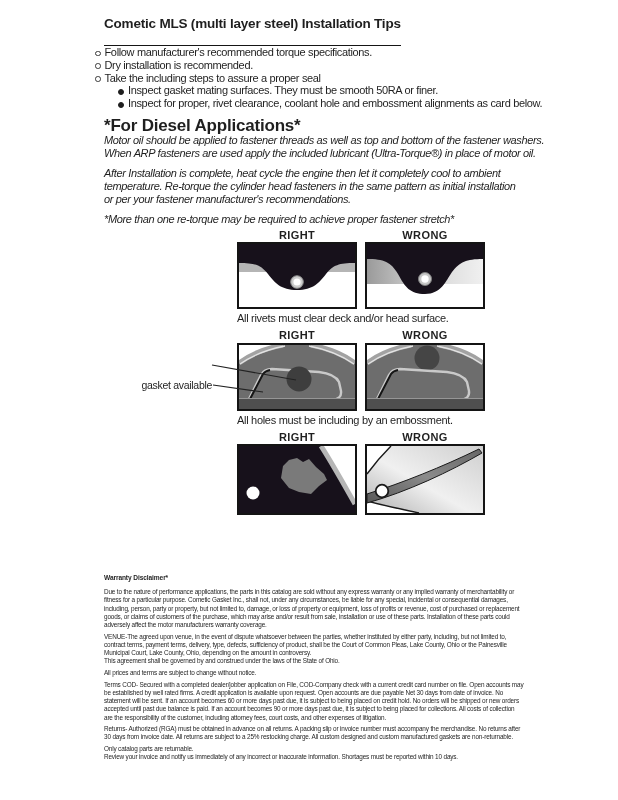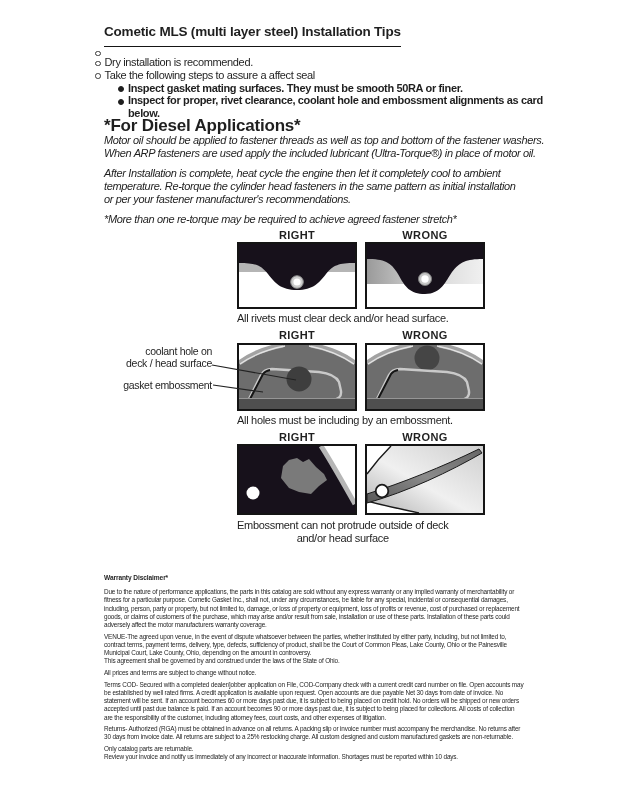--- a/index.html
+++ b/index.html
@@ -1,24 +1,24 @@
 <!DOCTYPE html>
 <html><head>
 <meta charset="utf-8">
 <style>
   html,body{margin:0;padding:0;background:#e8e8e8;}
   .page{position:relative;width:618px;height:800px;background:#ffffff;
         font-family:"Liberation Sans",sans-serif;color:#1f1f1f;overflow:hidden;margin:0 auto;}
   .abs{position:absolute;}
-  .title{left:104px;top:24px;font-size:13.5px;font-weight:bold;letter-spacing:-0.2px;
-         border-bottom:1.4px solid #151515;padding-bottom:7px;}
+  .title{left:104px;top:16px;font-size:13.5px;font-weight:bold;letter-spacing:-0.2px;
+         border-bottom:1.4px solid #151515;padding-bottom:14px;}
   .tips{left:95px;top:46px;font-size:11px;letter-spacing:-0.35px;line-height:12.8px;width:470px;}
   .bullet{display:flex;align-items:flex-start;}
   .bmark{width:3.5px;height:3.5px;border:1px solid #3a3a3a;border-radius:50%;margin:4.5px 4px 0 0;flex:none;}
-  .bullet.sub{margin-left:23px;font-weight:bold;}
+  .bullet.sub{margin-left:23px;}
   .bullet.sub .bmark{background:#1f1f1f;border-color:#1f1f1f;width:4px;height:4px;}
   .diesel-h{left:104px;top:116px;font-size:17px;font-weight:bold;letter-spacing:-0.2px;}
   .body-text{font-size:11px;letter-spacing:-0.35px;line-height:12.8px;white-space:pre-line;font-style:italic;}
   .p1{left:104px;top:134px;width:470px;}
   .p2{left:104px;top:167px;width:470px;}
   .note{left:104px;top:213px;width:470px;}
   .dg-label{width:120px;text-align:center;font-size:11px;font-weight:bold;letter-spacing:0.4px;}
   .panel{width:120px;border:2px solid #141414;box-sizing:border-box;background:#fff;overflow:hidden;}
   .panel svg{display:block;}
   .h67{height:67px;} .h68{height:68px;} .h71{height:71px;}
@@ -54,46 +54,47 @@
           <stop offset="1" stop-color="#666666"></stop>
       </linearGradient>
     </defs>
   </svg>
 
   <div class="abs title">Cometic MLS (multi layer steel) Installation Tips</div>
 
   <div class="abs tips">
     <div class="bullet">
       <span class="bmark"></span>
+      <span>Follow manufacturer's recommended torque specifications.</span>
     </div>
     <div class="bullet">
       <span class="bmark"></span>
       <span>Dry installation is recommended.</span>
     </div>
     <div class="bullet">
       <span class="bmark"></span>
-      <span>Take the following steps to assure a affect seal</span>
+      <span>Take the including steps to assure a proper seal</span>
     </div>
     <div class="bullet sub">
       <span class="bmark"></span>
       <span>Inspect gasket mating surfaces. They must be smooth 50RA or finer.</span>
     </div>
     <div class="bullet sub">
       <span class="bmark"></span>
       <span>Inspect for proper, rivet clearance, coolant hole and embossment alignments as card below.</span>
     </div>
   </div>
 
   <div class="abs diesel-h">*For Diesel Applications*</div>
   <div class="abs body-text p1">Motor oil should be applied to fastener threads as well as top and bottom of the fastener washers.
 When ARP fasteners are used apply the included lubricant (Ultra-Torque®) in place of motor oil.</div>
   <div class="abs body-text p2">After Installation is complete, heat cycle the engine then let it completely cool to ambient
 temperature. Re-torque the cylinder head fasteners in the same pattern as initial installation
 or per your fastener manufacturer's recommendations.</div>
-  <div class="abs body-text note">*More than one re-torque may be required to achieve agreed fastener stretch*</div>
+  <div class="abs body-text note">*More than one re-torque may be required to achieve proper fastener stretch*</div>
 
   <div class="abs dg-label" style="left:237px;top:229px">RIGHT</div>
   <div class="abs dg-label" style="left:365px;top:229px">WRONG</div>
 
   <div class="abs panel h67" style="left:237px;top:242px">
     <svg width="116" height="63" viewBox="0 0 116 63">
       <rect x="0" y="0" width="116" height="63" fill="#ffffff"></rect>
       <rect x="0" y="19" width="116" height="9" fill="#b5b5b5"></rect>
       <path d="M0,0 H116 V19 C100,19 94,21 87,30 C80,39 74,46 58,46 C42,46 36,39 29,30 C22,21 16,19 0,19 Z" fill="#17111b"></path>
       <circle cx="58" cy="38" r="6.3" fill="#cdcdcd" stroke="#8a8a8a" stroke-width="1"></circle>
@@ -110,23 +111,21 @@
       <circle cx="58" cy="35" r="6.5" fill="#c6c6c6" stroke="#7d7d7d" stroke-width="1"></circle>
       <circle cx="58" cy="35" r="3.7" fill="#ffffff"></circle>
     </svg>
   </div>
 
   <div class="abs caption" style="left:237px;top:312px">All rivets must clear deck and/or head surface.</div>
 
   <div class="abs dg-label" style="left:237px;top:329px">RIGHT</div>
   <div class="abs dg-label" style="left:365px;top:329px">WRONG</div>
 
-  <div class="abs side-label" style="top:345px">coolant hole on
-deck / head surface</div>
-  <div class="abs side-label" style="top:379px">gasket embossment</div>
+  <div class="abs side-label" style="top:379px">gasket available</div>
 
   <div class="abs panel h68" style="left:237px;top:343px">
     <svg width="116" height="64" viewBox="0 0 116 64">
       <rect x="0" y="0" width="116" height="64" fill="#6d6d6d"></rect>
       <path d="M0,0 L44,0 C28,3 12,9 0,18 Z" fill="#ffffff"></path>
       <path d="M44,0 C28,3 12,9 0,18" fill="none" stroke="#a2a2a2" stroke-width="5"></path>
       <path d="M46,1 C30,4 14,10 1,19" fill="none" stroke="#e3e3e3" stroke-width="1.3"></path>
       <path d="M72,0 L116,0 L116,18 C104,9 88,3 72,0 Z" fill="#ffffff"></path>
       <path d="M72,0 C88,3 104,9 116,18" fill="none" stroke="#a2a2a2" stroke-width="5"></path>
       <path d="M70,1 C86,4 102,10 115,19" fill="none" stroke="#e3e3e3" stroke-width="1.3"></path>
@@ -179,22 +178,20 @@
     <svg width="116" height="67" viewBox="0 0 116 67">
       <rect x="0" y="0" width="116" height="67" fill="#ffffff"></rect>
       <path d="M24,0 L116,0 L116,67 L52,67 C34,63 14,59 0,55 L0,28 C8,17 16,8 24,0 Z" fill="url(#gBand)"></path>
       <path d="M24,0 C16,8 8,17 0,28" fill="none" stroke="#1a1a1a" stroke-width="1.4"></path>
       <path d="M0,55 C14,59 34,63 52,67" fill="none" stroke="#1a1a1a" stroke-width="1.4"></path>
       <path d="M112,3 C75,21 35,37 0,48 L0,57 C40,46 84,25 115,7 Z" fill="url(#gStripe)" stroke="#1a1a1a" stroke-width="1"></path>
       <circle cx="15" cy="45" r="6.3" fill="#ffffff" stroke="#1a1a1a" stroke-width="1.8"></circle>
     </svg>
   </div>
 
-  <div class="abs caption" style="left:237px;top:519px">Embossment can not protrude outside of deck
-and/or head surface</div>
 
   <div class="abs disc">
     <h4>Warranty Disclaimer*</h4>
     <p>Due to the nature of performance applications, the parts in this catalog are sold without any express warranty or any implied warranty of merchantability or
 fitness for a particular purpose. Cometic Gasket Inc., shall not, under any circumstances, be liable for any special, incidental or consequential damages,
 including, person, party or property, but not limited to, damage, or loss of property or equipment, loss of profits or revenue, cost of purchased or replacement
 goods, or claims of customers of the purchase, which may arise and/or result from sale, installation or use of these parts. Installation of these parts could
 adversely affect the motor manufacturers warranty coverage.</p>
     <p>VENUE-The agreed upon venue, in the event of dispute whatsoever between the parties, whether instituted by either party, including, but not limited to,
 contract terms, payment terms, delivery, type, defects, sufficiency of product, shall be the Court of Common Pleas, Lake County, Ohio or the Painesville

